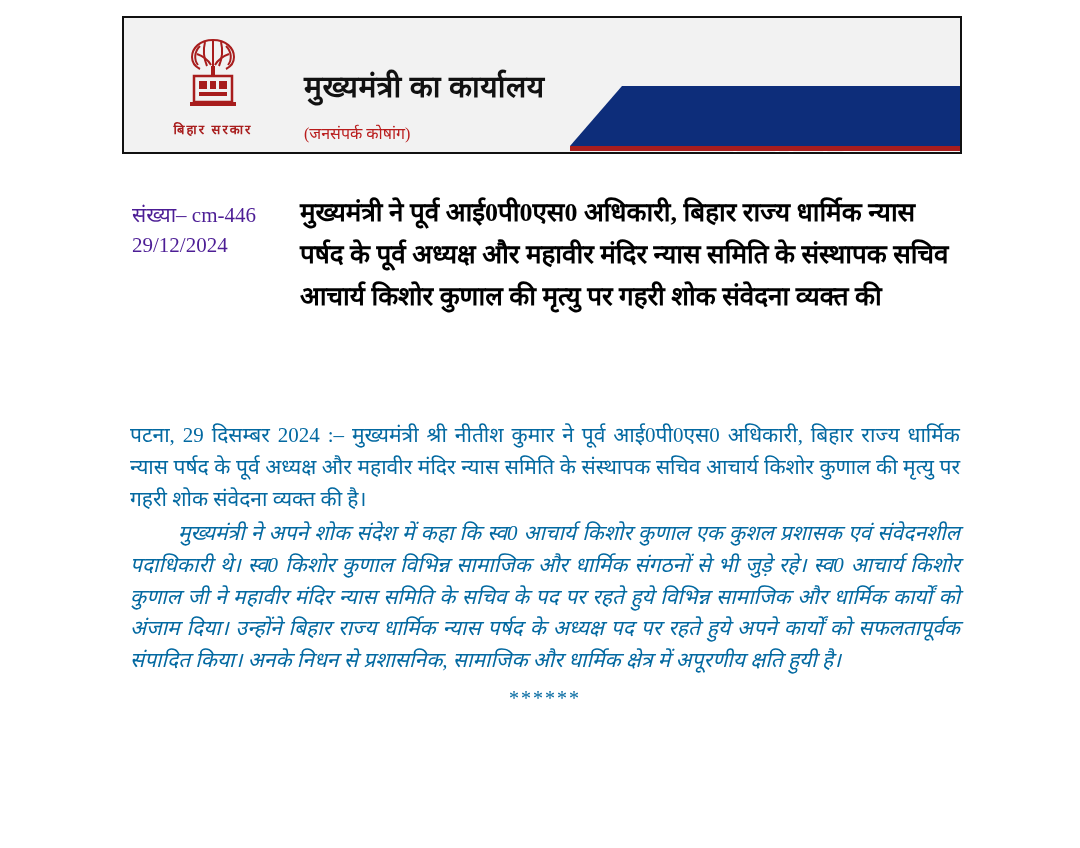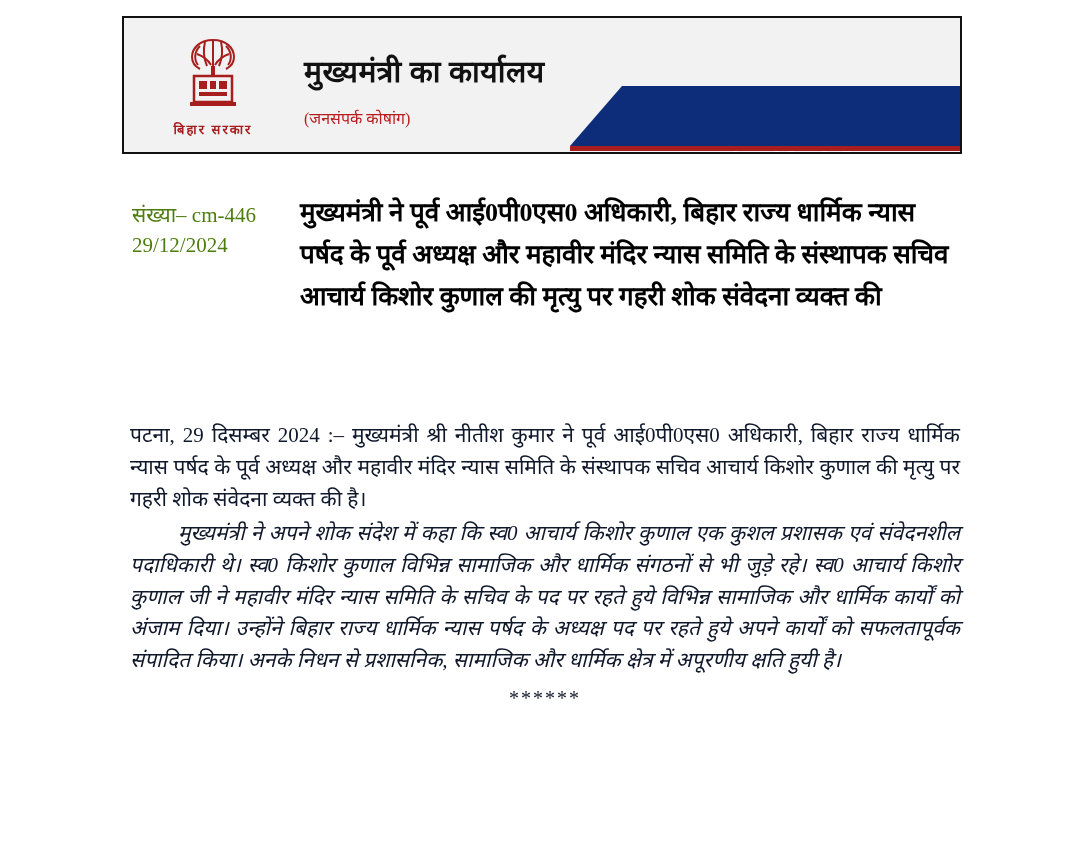--- a/index.html
+++ b/index.html
@@ -60,20 +60,21 @@
     left: 180px;
     top: 32px;
     width: 420px;
   }
   .office-title .main {
     font-family: "Liberation Serif", serif;
     font-size: 30px;
     font-weight: bold;
     color: #111111;
     letter-spacing: 0.5px;
+    margin-top: 15px;
   }
   .office-title .sub {
     font-family: "Liberation Serif", serif;
     font-size: 16px;
     color: #b91c1c;
     margin-top: 16px;
   }
   
   .banner {
     position: absolute;
@@ -114,21 +115,21 @@
 
   
   .meta {
     position: absolute;
     left: 132px;
     top: 200px;
     width: 170px;
     font-family: "Liberation Serif", serif;
     font-size: 21px;
     line-height: 1.45;
-    color: #4d7c0f;
+    color: #4c1d95;
   }
 
   
   .headline {
     position: absolute;
     left: 300px;
     top: 192px;
     width: 660px;
     font-family: "Liberation Serif", serif;
     font-size: 26px;
@@ -142,21 +143,21 @@
   .body-text {
     position: absolute;
     left: 130px;
     top: 420px;
     width: 830px;
     font-family: "Liberation Serif", serif;
     font-size: 21px;
     line-height: 1.52;
     text-align: justify;
     text-justify: inter-word;
-    color: #0f172a;
+    color: #0369a1;
   }
   .body-text p { margin: 0 0 2px 0; }
   .body-text p.indent { text-indent: 48px; font-style: italic; }
   .stars {
     margin-top: 6px;
     text-align: center;
     letter-spacing: 2px;
     font-size: 20px;
   }
 </style>

